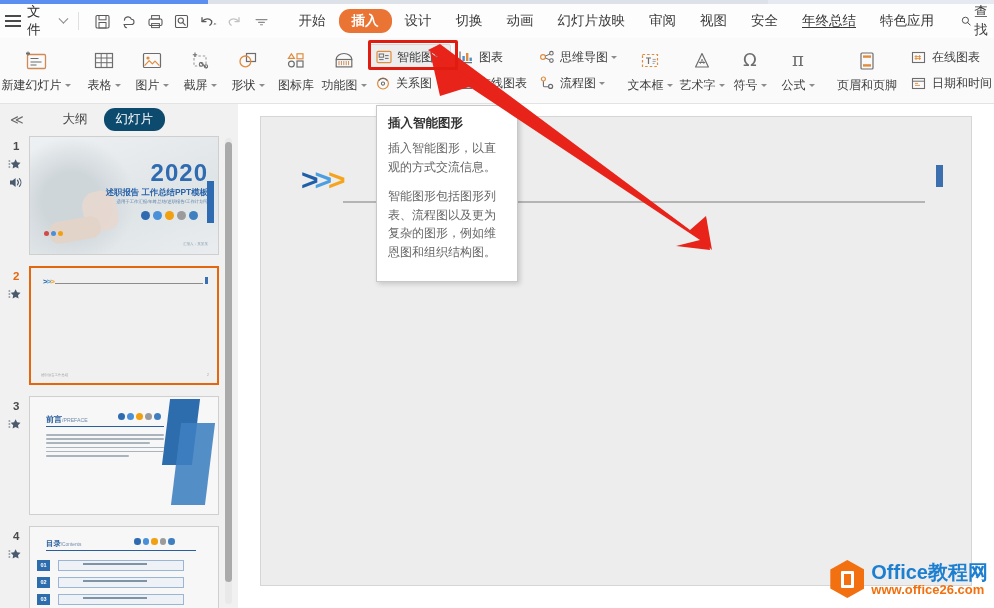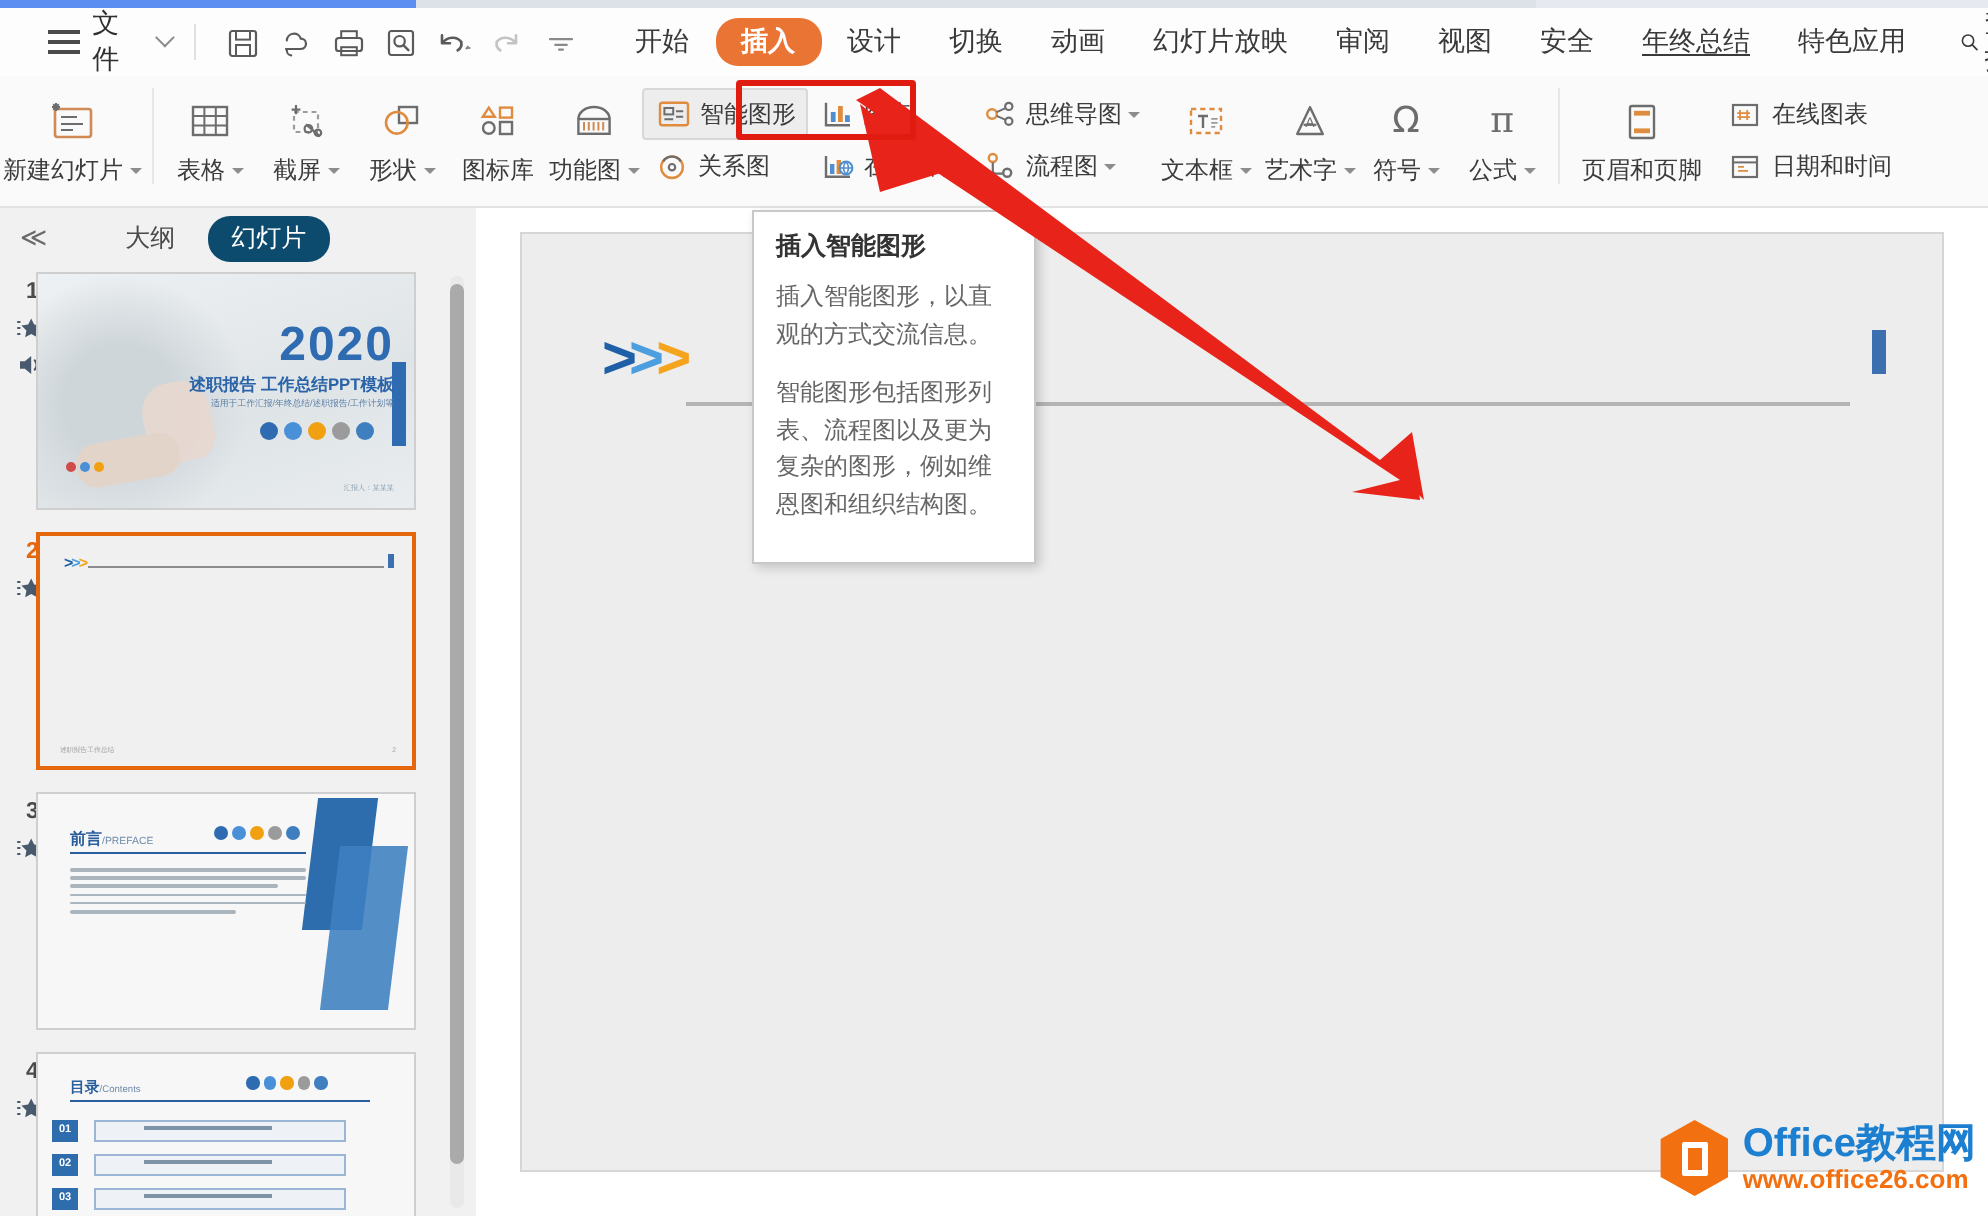--- a/index.html
+++ b/index.html
@@ -15,21 +15,21 @@
   
   .topstrip { position:absolute; left:0; top:0; width:994px; height:4px; background:#e6e9ef; }
   .topstrip .bar { position:absolute; left:0; top:0; height:4px; width:208px; background:#5b8ef0; }
   .topstrip .seg2 { position:absolute; left:208px; top:0; height:4px; width:560px; background:#dde1e8; }
 
   
   .menubar {
     position:absolute; left:0; top:4px; width:994px; height:34px;
     background:#fdfdfd; display:flex; align-items:center;
   }
-  .mb-left { display:flex; align-items:center; padding-left:24px; gap:2px; }
+  .mb-left { display:flex; align-items:center; padding-left:5px; gap:2px; }
   .hamburger { width:16px; height:12px; position:relative; margin-right:5px; }
   .hamburger i { position:absolute; left:0; width:16px; height:1.6px; background:#4a4a4a; display:block;}
   .hamburger i:nth-child(1){top:0;} .hamburger i:nth-child(2){top:5px;} .hamburger i:nth-child(3){top:10px;}
   .file-label { font-size:13.5px; color:#2f2f2f; }
   .caret-sm { display:inline-block; width:7px; height:7px; border-right:1.3px solid #8a8a8a; border-bottom:1.3px solid #8a8a8a;
               transform:rotate(45deg) translate(-2px,-2px); margin-left:6px; }
   .mb-sep { width:1px; height:18px; background:#e0e0e0; margin:0 9px; }
   .qa { width:26px; height:24px; display:flex; align-items:center; justify-content:center; cursor:default; }
   .qa svg { display:block; }
   .mb-tabs { display:flex; align-items:center; margin-left:14px; gap:2px; }
@@ -98,21 +98,21 @@
   .lp-tabs { display:flex; align-items:center; gap:4px; margin-left:28px; }
   .lp-tab { font-size:12.5px; color:#4a4a4a; padding:3px 12px; border-radius:11px; }
   .lp-tab.active { background:#0c4a6e; color:#ffffff; }
 
   .slides { position:absolute; left:0; top:30px; width:226px; height:474px; overflow:hidden; }
   .slide-row { position:relative; height:130px; }
   .slide-num { position:absolute; left:13px; top:6px; font-size:11.5px; color:#4a4a4a; font-weight:bold; }
   .slide-num.sel { color:#e4670d; }
   .slide-icons { position:absolute; left:8px; top:24px; display:flex; flex-direction:column; gap:5px; align-items:center; }
   .thumb {
-    position:absolute; left:18px; top:2px; width:190px; height:119px;
+    position:absolute; left:29px; top:2px; width:190px; height:119px;
     background:#ffffff; border:1px solid #cfcfcf; overflow:hidden;
   }
   .thumb.sel { border:2px solid #e4670d; }
 
   .lp-scroll { position:absolute; right:6px; top:34px; width:7px; height:466px; background:#e9e9e9; border-radius:4px; }
   .lp-scroll .thumbbar { position:absolute; left:0; top:4px; width:7px; height:440px; background:#aaaaaa; border-radius:4px; }
 
   
   .s1 { width:100%; height:100%; position:relative; background:linear-gradient(115deg,#e8ecef 0%,#f2f4f6 40%,#dfe4e8 100%); }
   .s1 .blur { position:absolute; left:0; top:0; right:0; bottom:0;
@@ -296,20 +296,30 @@
 
     <div class="rb-group">
       <div class="rbtn-m">
         <div class="ico">
           <svg width="24" height="22" viewBox="0 0 24 22">
               <rect x="3.5" y="3.5" width="17" height="14" fill="none" stroke="#6d6d6d" stroke-width="1.2"></rect>
               <path d="M3.5 8h17M3.5 12.7h17M9.2 3.5v14M14.9 3.5v14" stroke="#6d6d6d" stroke-width="1"></path>
             </svg>
         </div>
         <div class="lbl"><span>表格</span><i class="dd"></i></div>
+      </div>
+      <div class="rbtn-m">
+        <div class="ico">
+          <svg width="24" height="22" viewBox="0 0 24 22">
+              <rect x="3.5" y="3.5" width="17" height="14" rx="1" fill="none" stroke="#6d6d6d" stroke-width="1.2"></rect>
+              <circle cx="8" cy="8" r="1.6" fill="#e08c3e"></circle>
+              <path d="M4.6 15.6l4.6-5 3.2 3.2 2.6-2.6 4.4 4.4" fill="none" stroke="#e08c3e" stroke-width="1.2" stroke-linejoin="round"></path>
+            </svg>
+        </div>
+        <div class="lbl"><span>图片</span><i class="dd"></i></div>
       </div>
       <div class="rbtn-m">
         <div class="ico">
           <svg width="24" height="22" viewBox="0 0 24 22">
               <rect x="6" y="6" width="12" height="10" fill="none" stroke="#9a9a9a" stroke-width="1.1" stroke-dasharray="2.4 2"></rect>
               <path d="M7 2.5v4.6M4.8 4.8h4.4" stroke="#6d6d6d" stroke-width="1.1"></path>
               <circle cx="13.2" cy="14.4" r="1.9" fill="none" stroke="#6d6d6d" stroke-width="1.1"></circle>
               <circle cx="18" cy="16.4" r="1.6" fill="none" stroke="#6d6d6d" stroke-width="1.1"></circle>
               <path d="M12 12.2l7 6" stroke="#6d6d6d" stroke-width="1.1"></path>
             </svg>

